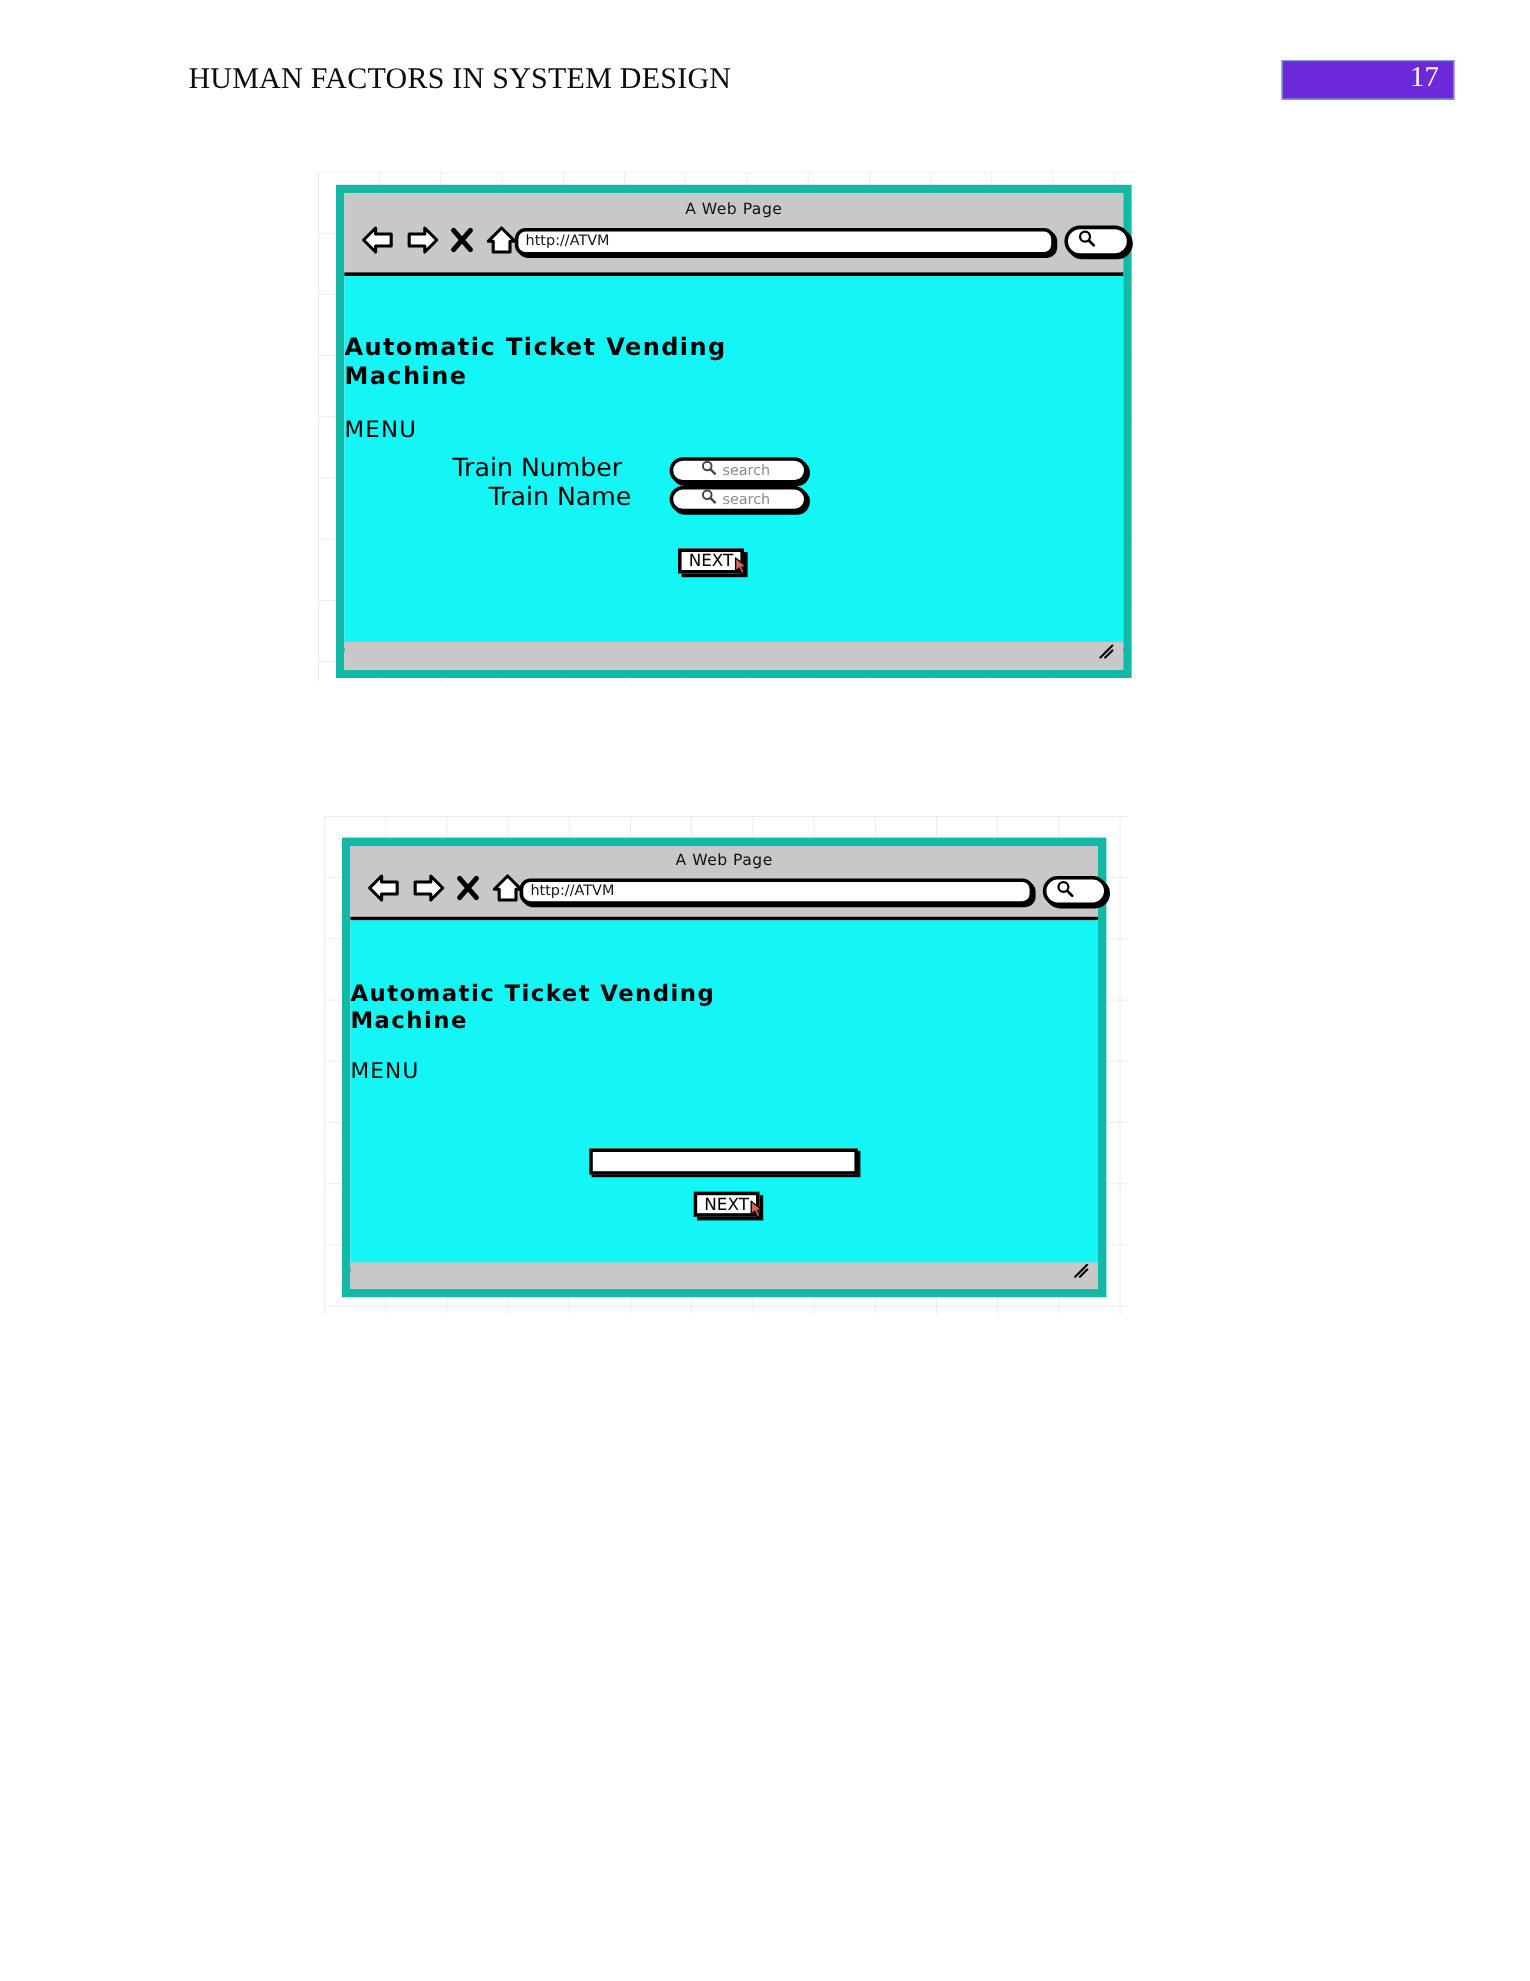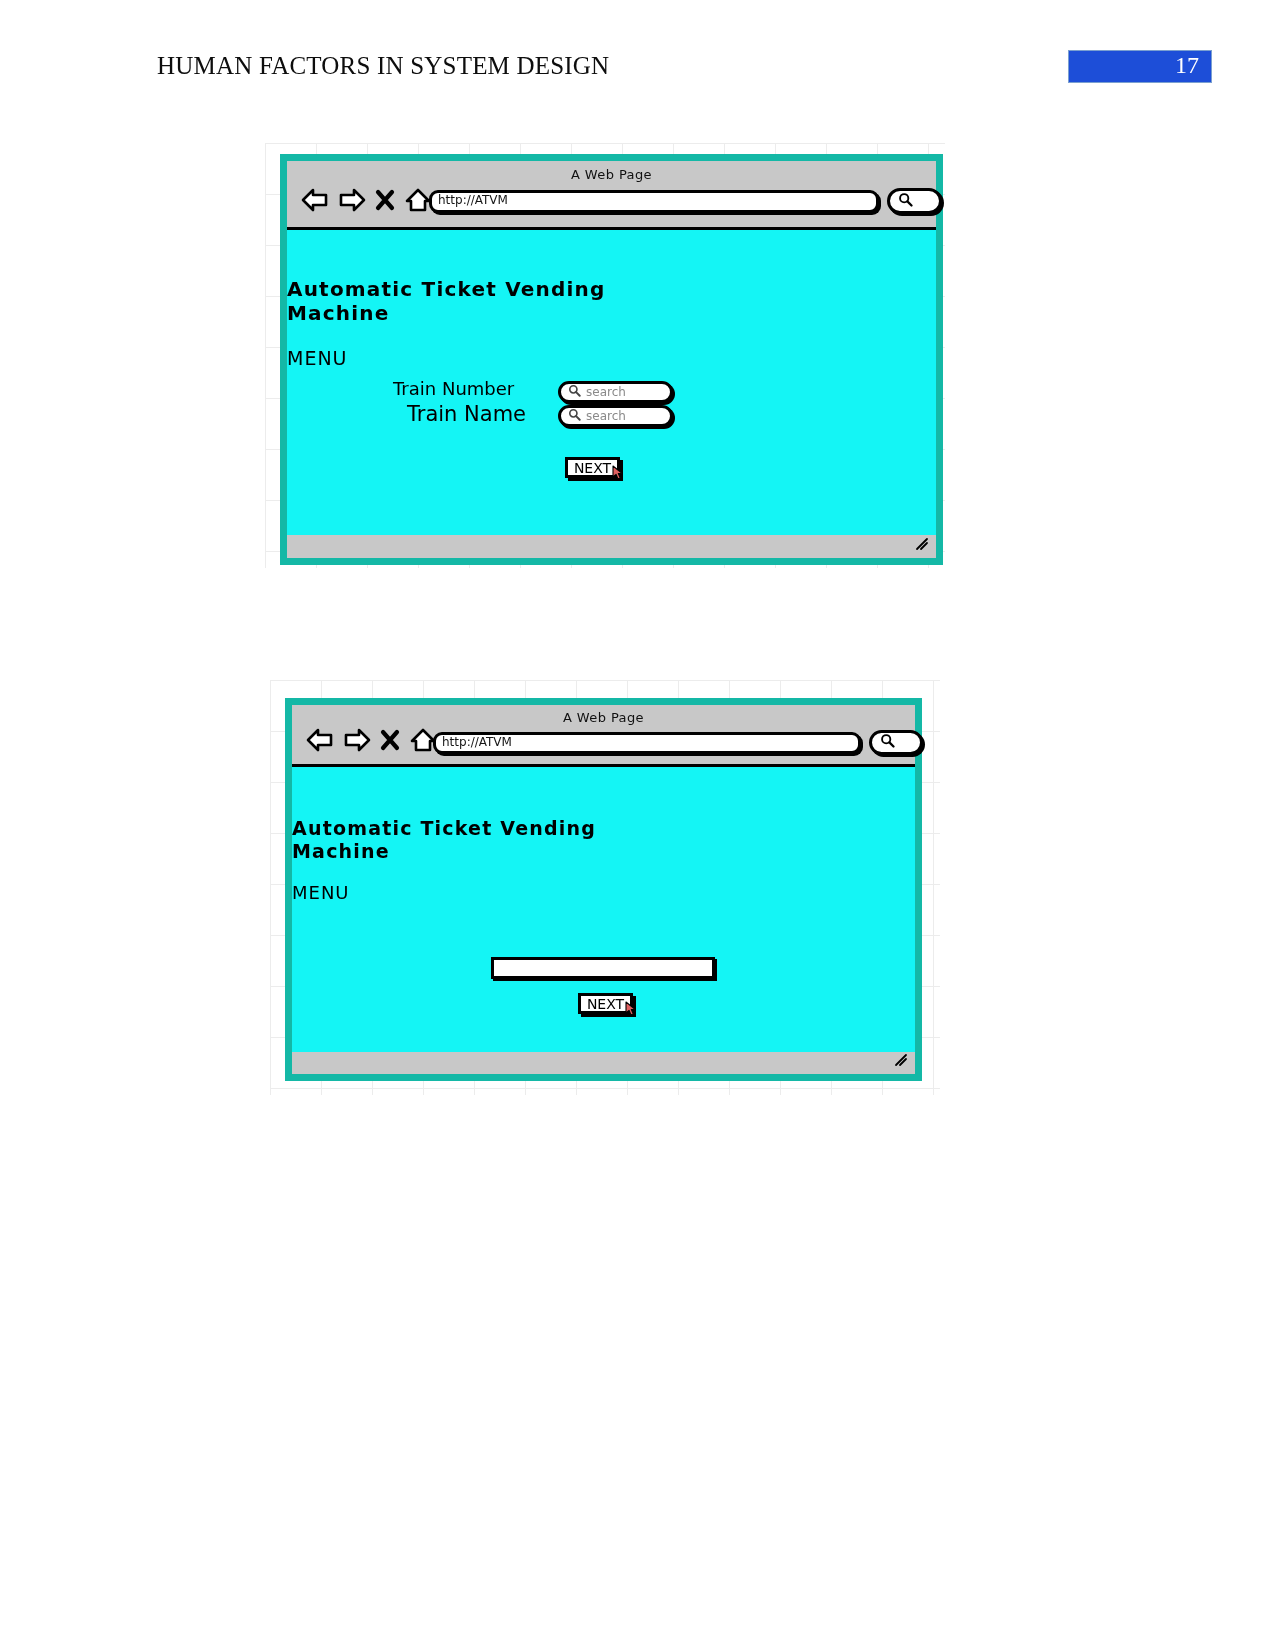--- a/index.html
+++ b/index.html
@@ -33,21 +33,21 @@
     color: #0d0d0d;
     letter-spacing: 0.2px;
     white-space: nowrap;
   }
   .page-badge {
     position: absolute;
     left: 1068px;
     top: -2px;
     width: 142px;
     height: 31px;
-    background: #1d4ed8;
+    background: #6d28d9;
     border: 1px solid #7ba0d0;
     text-align: center;
   }
   .page-badge-num {
     position: absolute;
     right: 12px;
     top: 1px;
     font-family: "Liberation Serif", serif;
     font-size: 24px;
     color: #ffffff;
@@ -180,21 +180,21 @@
     white-space: nowrap;
   }
   .search-field {
     position: absolute;
     background: #ffffff;
     border: 3px solid #000000;
     border-radius: 20px;
     box-sizing: border-box;
     display: flex;
     align-items: center;
-    padding-left: 7px;
+    padding-left: 23px;
     box-shadow: 2px 2px 0 #000000;
   }
   .search-placeholder {
     font-size: 12px;
     color: #8a8a8a;
     font-family: "DejaVu Sans", sans-serif;
     padding-left: 5px;
   }
   .text-input {
     position: absolute;
@@ -287,21 +287,21 @@
 
     <div class="page-body" style="top:69px; height:313px;">
 
       <div class="atvm-title" style="top:47px; font-size:20px;">
         <span>Automatic Ticket Vending</span><br>
         <span>Machine</span>
       </div>
 
       <div class="menu-label" style="top:117px; font-size:19px;">MENU</div>
 
-      <div class="field-label" style="left:106px; top:148px; font-size:18px;">Train Number</div>
+      <div class="field-label" style="left:90px; top:148px; font-size:21px;">Train Number</div>
       <div class="search-field" style="left:271px; top:151px; width:115px; height:22px;">
         <span>
           <svg width="13" height="13" viewBox="0 0 16 16">
             <circle cx="6.6" cy="6.6" r="4.4" fill="none" stroke="#444444" stroke-width="2"></circle>
             <path d="M10 10 L14.4 14.4" stroke="#444444" stroke-width="2.4" stroke-linecap="round"></path>
           </svg>
         </span>
         <span class="search-placeholder">search</span>
       </div>
 

